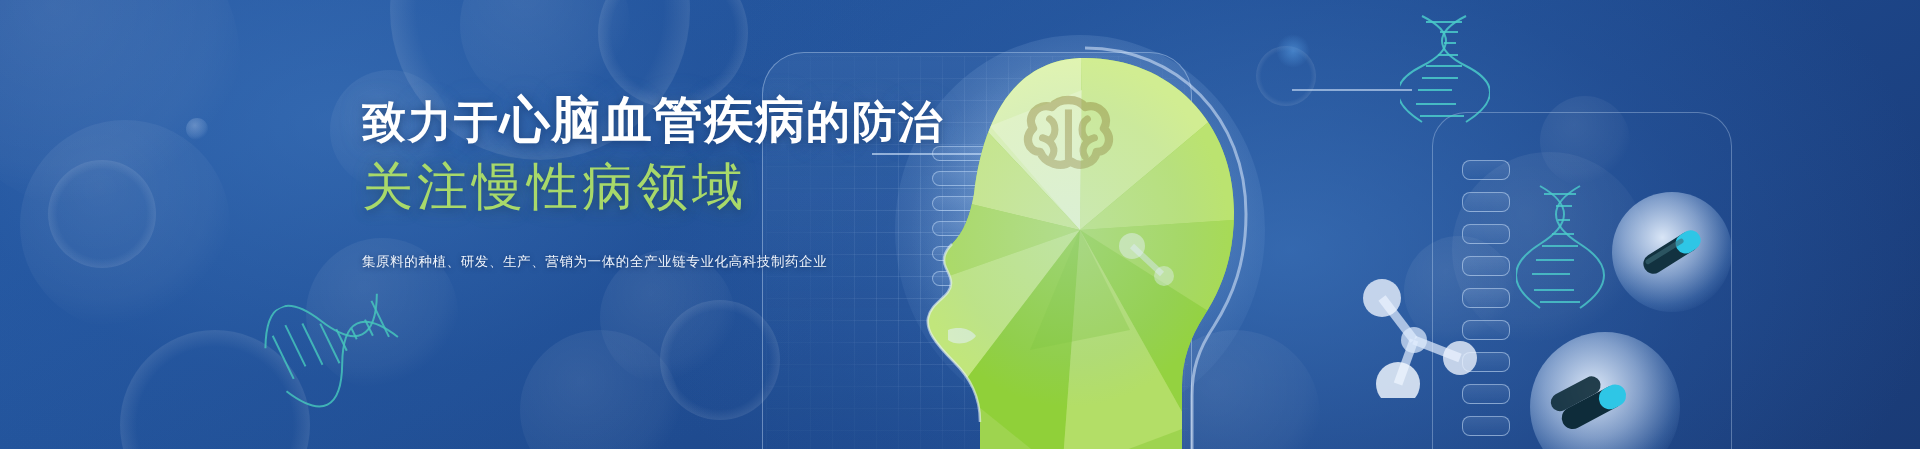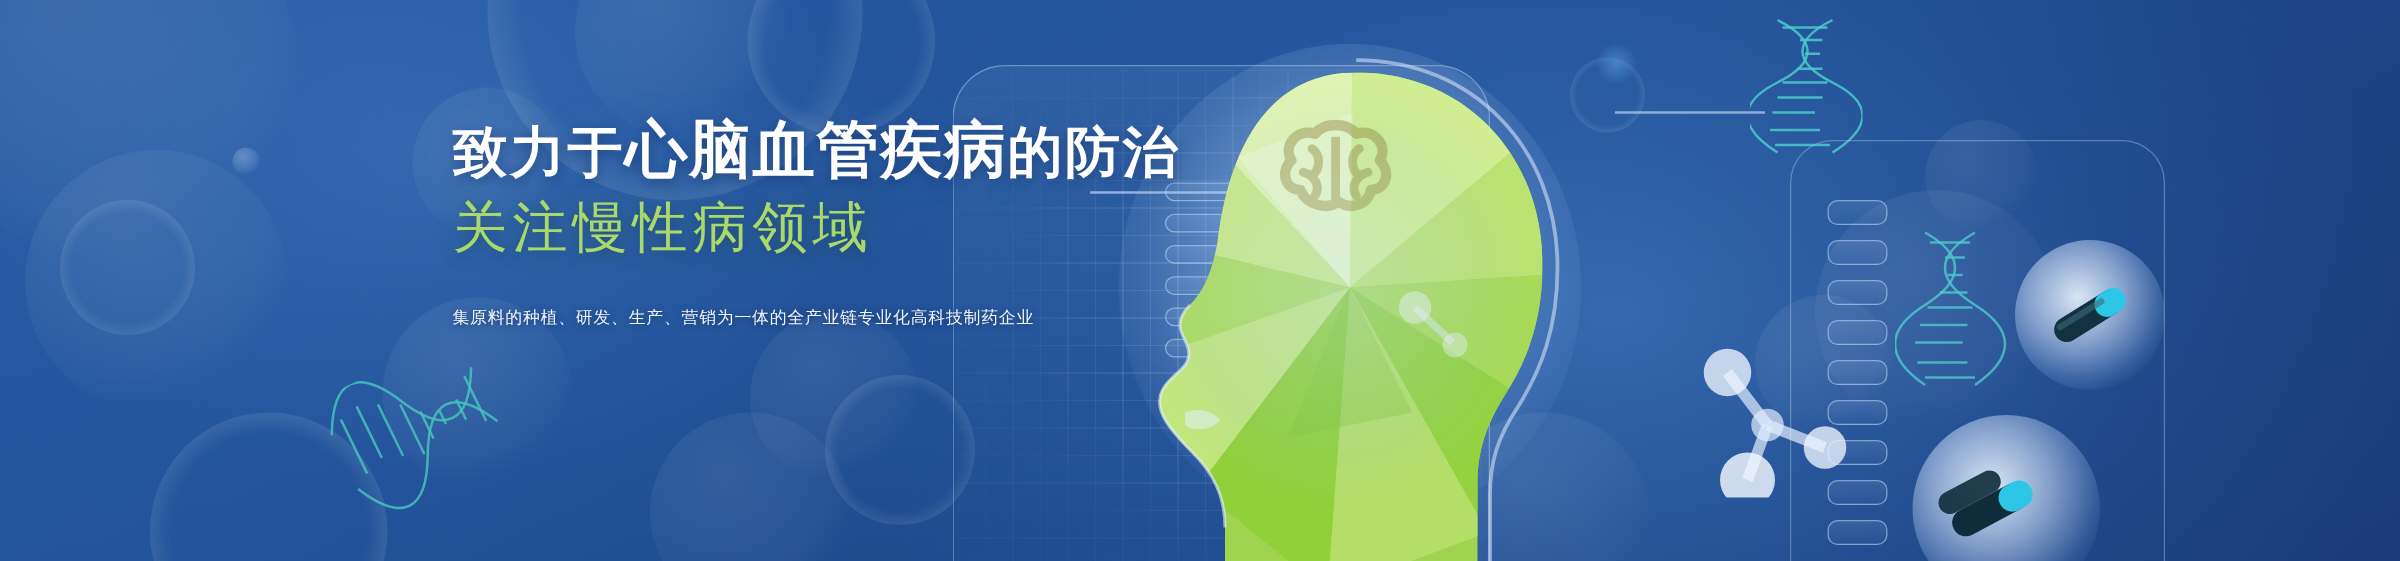--- a/index.html
+++ b/index.html
@@ -28,21 +28,21 @@
   
   .copy{position:absolute;left:362px;top:92px;width:640px;}
   .headline{
     font-size:44px;line-height:1.12;font-weight:700;
     color:#ffffff;letter-spacing:2px;white-space:nowrap;
     text-shadow:0 2px 10px rgba(10,36,82,.55), 0 0 26px rgba(120,175,235,.25);
   }
   .headline .accent{font-size:50px;letter-spacing:1px;}
   .subline{
     margin-top:10px;
-    font-size:44px;line-height:1.15;font-weight:400;
+    font-size:51px;line-height:1.15;font-weight:400;
     color:#a8d96a;letter-spacing:4px;white-space:nowrap;
     text-shadow:0 2px 10px rgba(12,40,86,.5), 0 0 22px rgba(140,200,90,.22);
   }
   .caption{
     margin-top:34px;
     font-size:13.5px;line-height:1.6;font-weight:400;
     color:#f0f5fc;letter-spacing:.6px;white-space:nowrap;
     text-shadow:0 1px 5px rgba(10,34,78,.6);
   }
 

